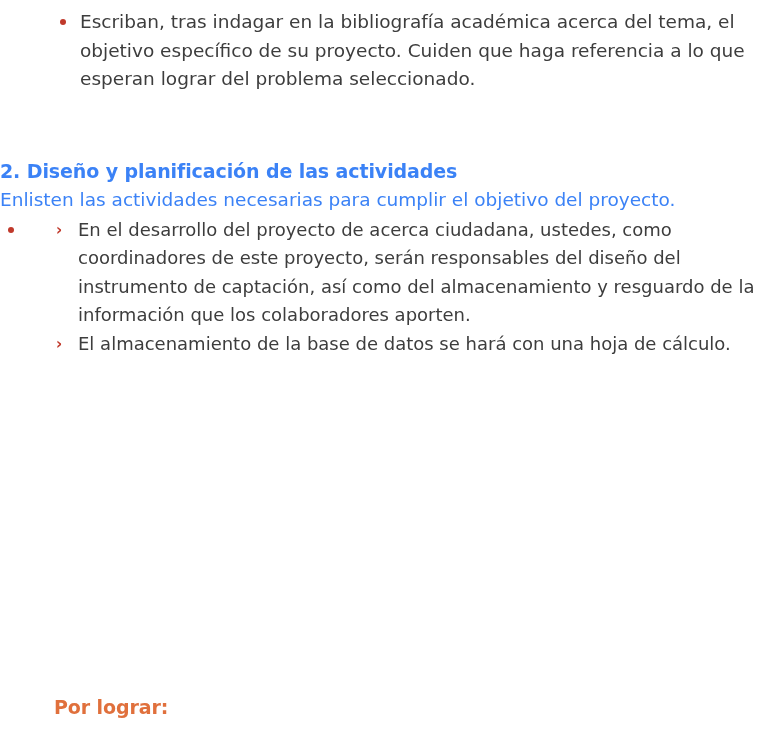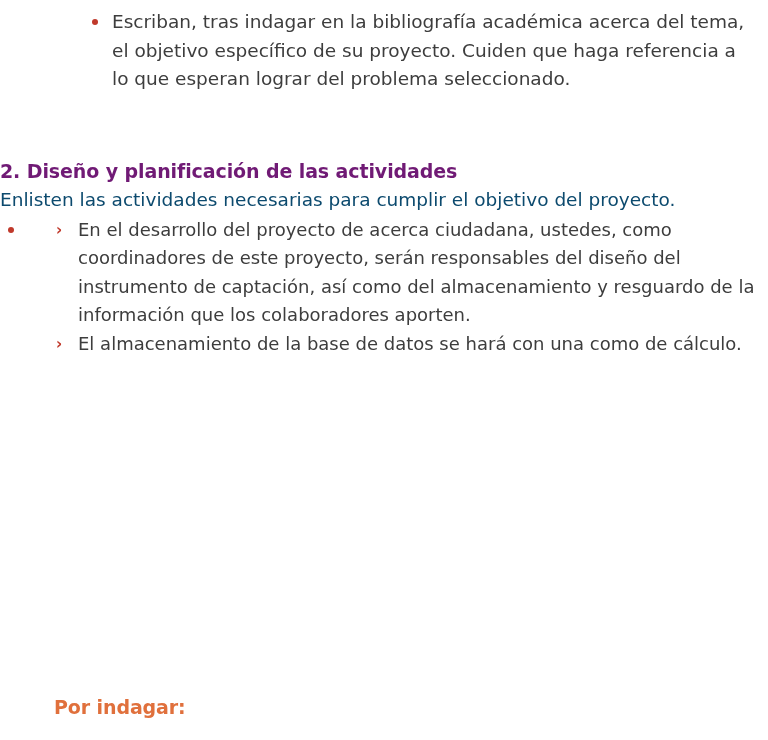--- a/index.html
+++ b/index.html
@@ -41,45 +41,45 @@
     left: 8px;
     top: 11px;
     width: 6px;
     height: 6px;
     border-radius: 50%;
     background: #c0392b;
   }
 
   
   .block-top {
-    padding: 8px 10px 0 88px;
+    padding: 8px 10px 0 56px;
   }
   .block-top ul.bullets > li {
     padding-left: 24px;
   }
   .block-top ul.bullets > li .dot {
     left: 4px;
     top: 11px;
   }
 
   
   .section-heading {
     font-size: 19px;
     font-weight: bold;
-    color: #701a75;
+    color: #3b82f6;
     letter-spacing: -0.1px;
     margin: 0;
     padding: 0 10px 0 0;
     line-height: 26px;
   }
 
   .intro-line {
     font-size: 18.5px;
     line-height: 28px;
-    color: #0c4a6e;
+    color: #3b82f6;
     margin: 2px 0 0 0;
   }
 
   .block-main {
     padding: 0 10px 0 0;
   }
 
   .list-main {
     margin-top: 22px;
     padding-left: 54px;
@@ -149,22 +149,22 @@
       <li>
         <span class="dot"></span>
 
         <ul class="sublist">
           <li>
             <span class="chev">›</span>
             <span>En el desarrollo del proyecto de acerca ciudadana, ustedes, como coordinadores de este proyecto, serán responsables del diseño del instrumento de captación, así como del almacenamiento y resguardo de la información que los colaboradores aporten.</span>
           </li>
           <li>
             <span class="chev">›</span>
-            <span>El almacenamiento de la base de datos se hará con una como de cálculo.</span>
+            <span>El almacenamiento de la base de datos se hará con una hoja de cálculo.</span>
           </li>
         </ul>
       </li>
     </ul>
   </div>
 
-  <div class="closing">Por indagar:</div>
+  <div class="closing">Por lograr:</div>
 
 </div>
 
 </body></html>

